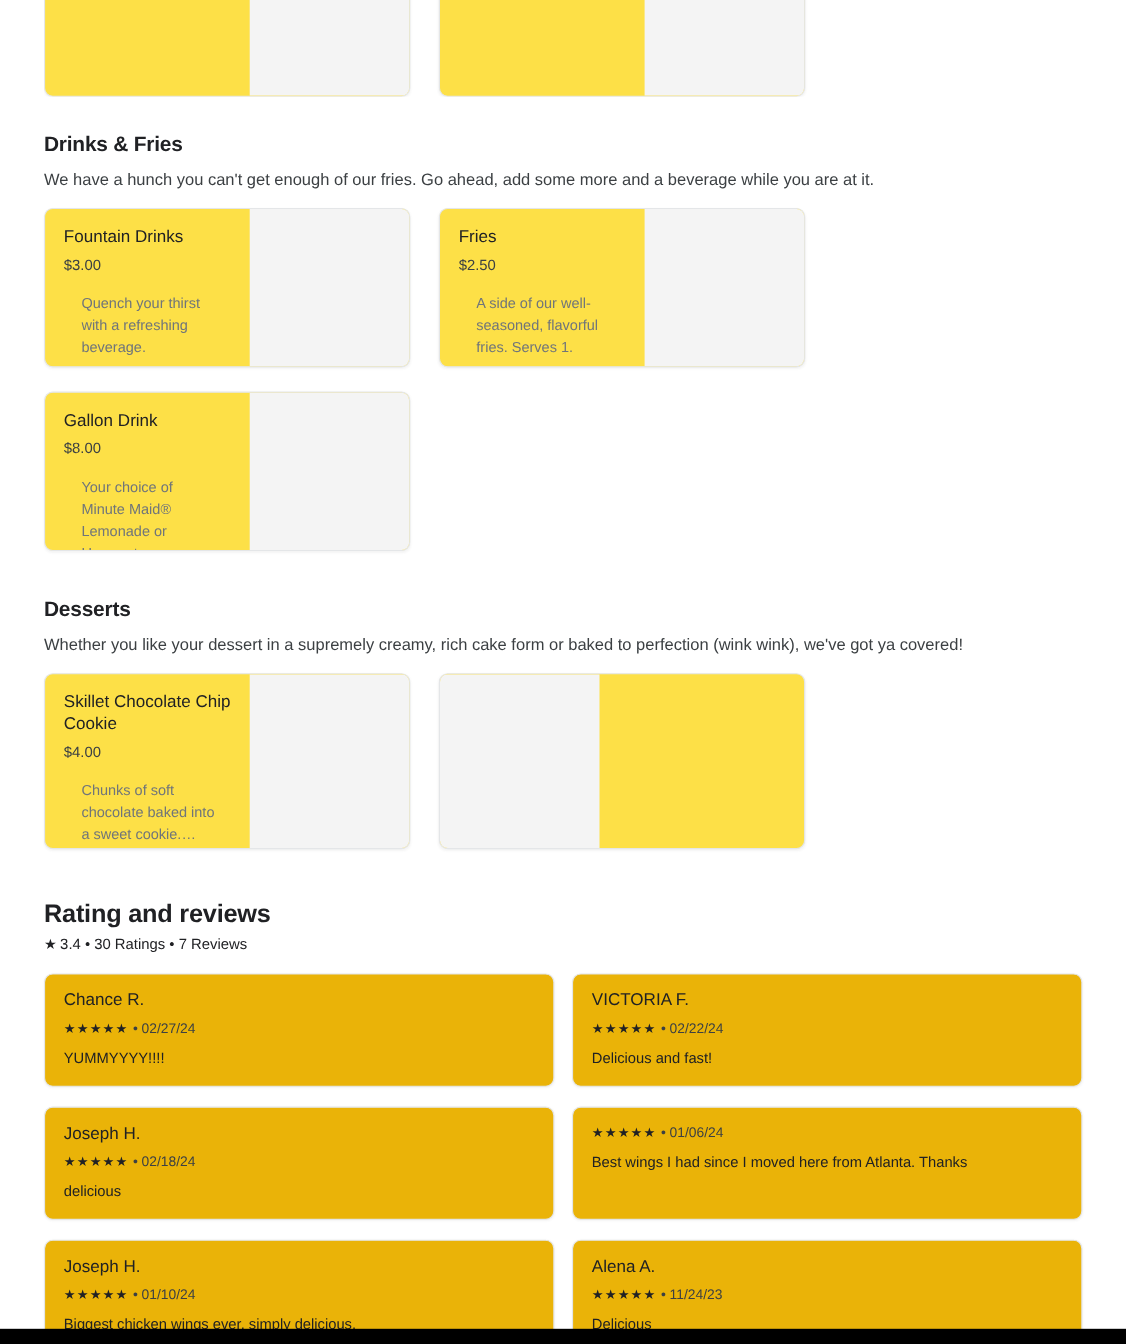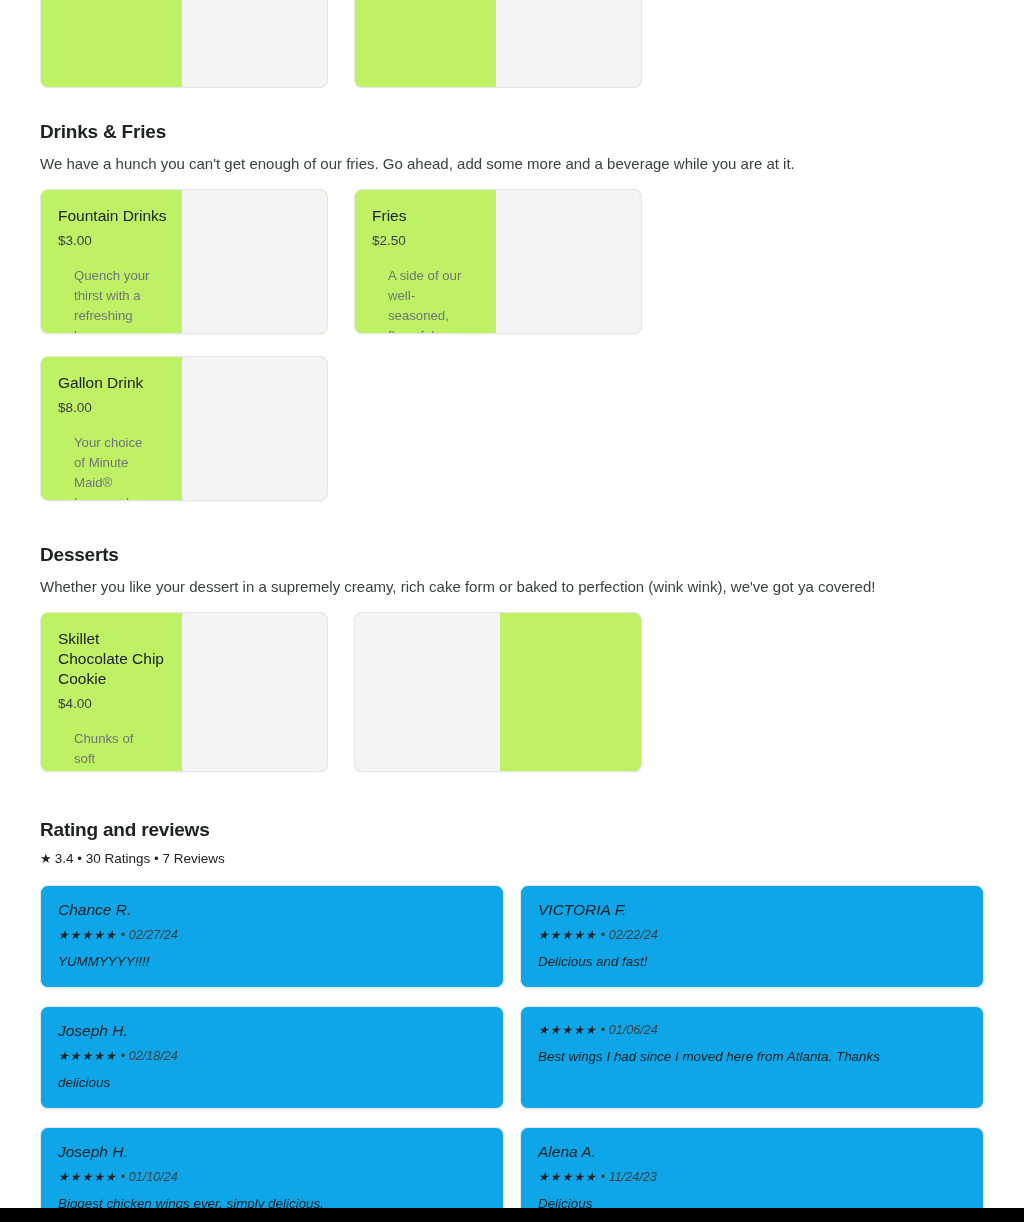--- a/index.html
+++ b/index.html
@@ -22,22 +22,22 @@
     position: relative;
   }
 
   
   .card-grid {
     display: flex;
     flex-wrap: wrap;
     gap: 0 26px;
   }
   .menu-card {
-    width: 288px;
-    background: #bef264;
+    width: 333px;
+    background: #fde047;
     border: 1px solid #e4e6e8;
     border-radius: 8px;
     display: flex;
     overflow: hidden;
     position: relative;
     box-shadow: 0 1px 2px rgba(60,64,67,0.06);
   }
   .menu-card .info {
     flex: 1 1 auto;
     padding: 16px 14px 14px 17px;
@@ -110,21 +110,21 @@
     margin: 0 0 16px 0;
   }
 
   .row-gap { margin-top: 22px; }
 
   
   .ratings-head {
     margin-top: 44px;
   }
   .ratings-title {
-    font-size: 19px;
+    font-size: 23px;
     line-height: 28px;
     font-weight: 700;
     letter-spacing: -0.2px;
     margin: 0 0 6px 0;
   }
   .ratings-summary {
     font-size: 13.5px;
     line-height: 18px;
     color: #202124;
     display: flex;
@@ -138,23 +138,22 @@
     display: flex;
     flex-wrap: wrap;
     gap: 18px 16px;
   }
   .review-card {
     width: 464px;
     min-height: 100px;
     border: 1px solid #e4e6e8;
     border-radius: 8px;
     padding: 14px 17px 16px 17px;
-    background: #0ea5e9;
+    background: #eab308;
     box-shadow: 0 1px 2px rgba(60,64,67,0.06);
-    font-style: italic;
   }
   .rev-name {
     font-size: 15.5px;
     line-height: 20px;
     font-weight: 500;
     margin: 0 0 6px 0;
     color: #202124;
   }
   .rev-meta {
     font-size: 12.6px;

